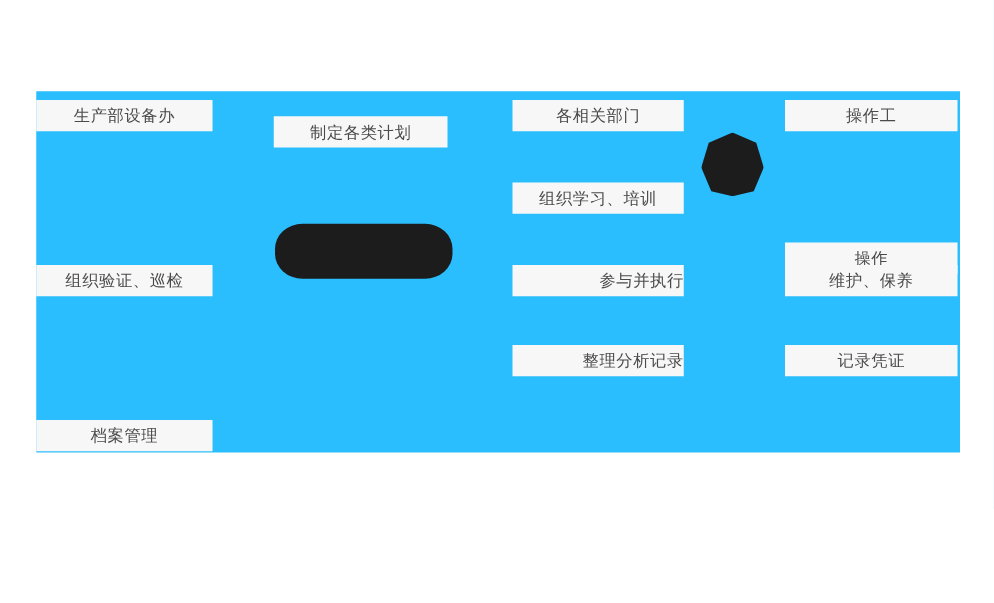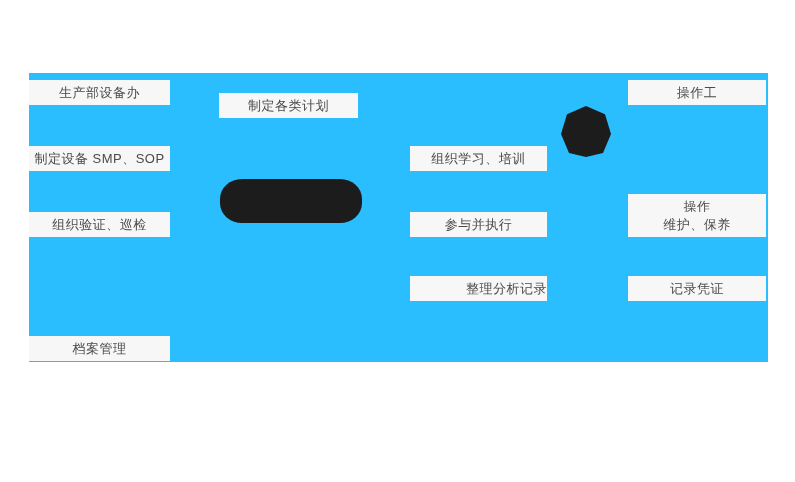--- a/index.html
+++ b/index.html
@@ -66,30 +66,30 @@
   }
 </style>
 </head>
 <body>
 
 <div id="canvas">
 
   <div id="panel"></div>
 
   <div class="node" style="left:29px; top:64px; width:141px;">生产部设备办</div>
-  <div class="node" style="left:29px; top:130px; width:141px;">制定设备 SMP、SOP</div>
   <div class="node" style="left:29px; top:196px; width:141px;">组织验证、巡检</div>
   <div class="node" style="left:29px; top:320px; width:141px;font-family:Liberation Serif, serif;">档案管理</div>
 
   <div class="node" style="left:219px; top:77px; width:139px;">制定各类计划</div>
 
   <div class="redaction" id="redaction-bar"></div>
 
+  <div class="node" style="left:410px; top:64px; width:137px;">各相关部门</div>
   <div class="node" style="left:410px; top:130px; width:137px;">组织学习、培训</div>
-  <div class="node" style="left:410px; top:196px; width:137px;">参与并执行</div>
+  <div class="node" style="left:410px; top:196px; width:137px;text-align:right;">参与并执行</div>
   <div class="node" style="left:410px; top:260px; width:137px;text-align:right;">整理分析记录</div>
 
   <div class="redaction" id="redaction-blob"></div>
 
   <div class="node" style="left:628px; top:64px; width:138px;">操作工</div>
   <div class="node" style="left:628px; top:130px; width:138px;margin-top:48px;">操作</div>
   <div class="node" style="left:628px; top:196px; width:138px;">维护、保养</div>
   <div class="node" style="left:628px; top:260px; width:138px;">记录凭证</div>
 
 </div>

